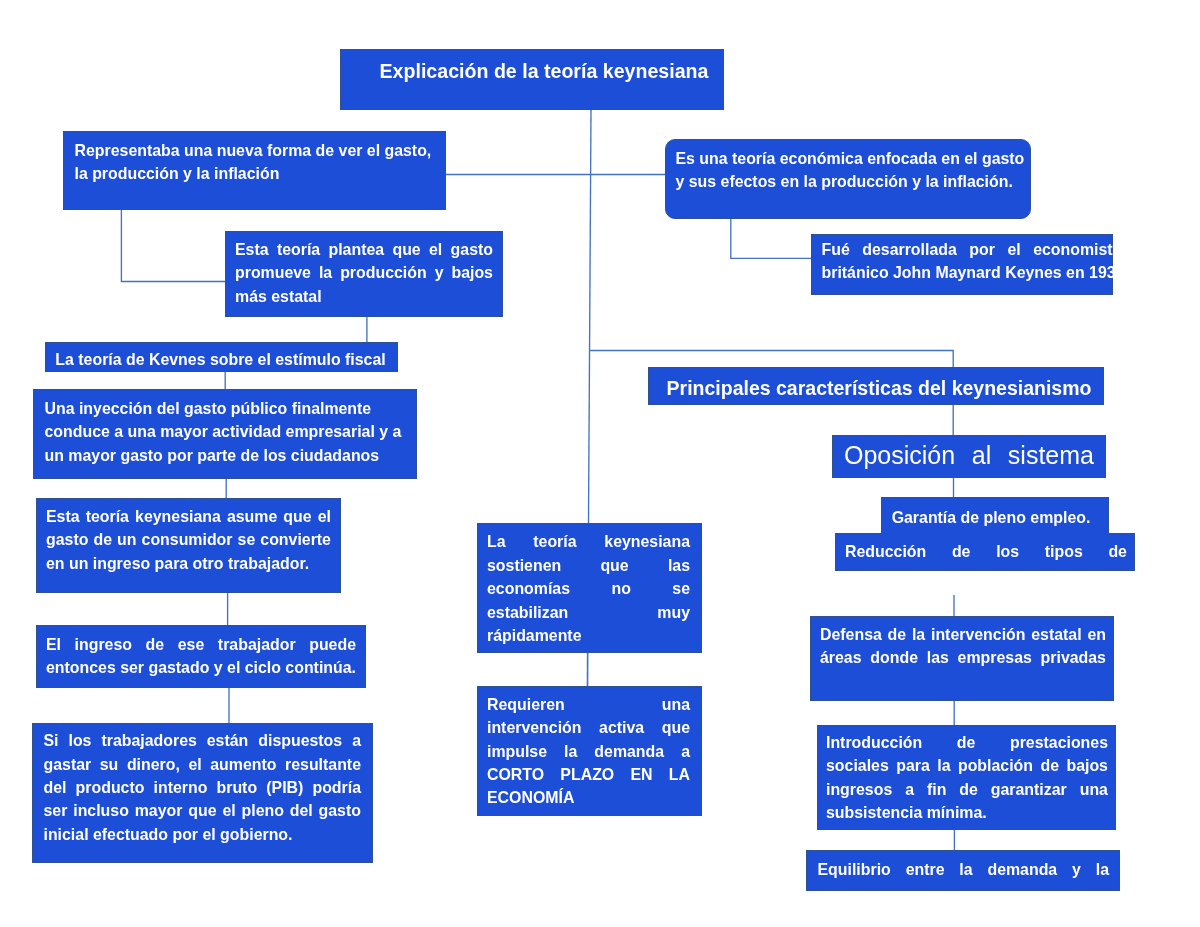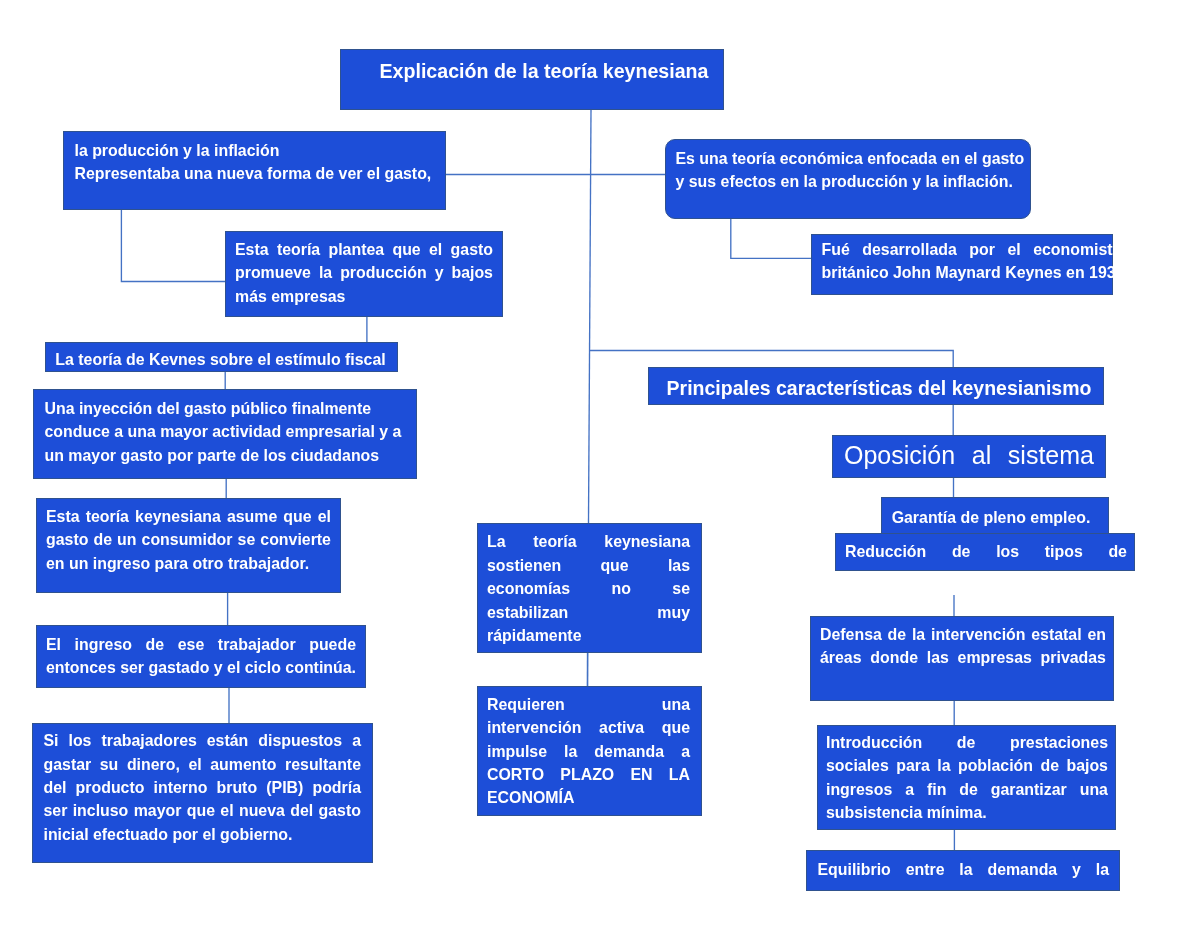--- a/index.html
+++ b/index.html
@@ -46,43 +46,43 @@
 </svg>
 
   <div class="node" style="left:340px;top:49px;width:384px;height:61px;font-size:19.6px;padding-top:10.0px;--pl:38px;--pr:14px;">
       <span class="t">
         <span class="ln c">Explicación de la teoría keynesiana</span>
       </span>
     </div>
 
   <div class="node" style="left:63px;top:131px;width:383px;height:79px;padding-top:6.7px;--pl:10.5px;--pr:11px;">
       <span class="t">
+        <span class="ln">Representaba una nueva forma de ver el gasto,</span>
         <span class="ln">la producción y la inflación</span>
-        <span class="ln">Representaba una nueva forma de ver el gasto,</span>
       </span>
     </div>
 
   <div class="node" style="left:225px;top:231px;width:278px;height:86px;padding-top:5.8px;--pl:9px;--pr:9px;">
       <span class="t">
         <span class="ln j">
           <span>Esta</span>
           <span>teoría</span>
           <span>plantea</span>
           <span>que</span>
           <span>el</span>
           <span>gasto</span>
         </span>
         <span class="ln j">
           <span>promueve</span>
           <span>la</span>
           <span>producción</span>
           <span>y</span>
           <span>bajos</span>
         </span>
-        <span class="ln">más empresas</span>
+        <span class="ln">más estatal</span>
       </span>
     </div>
 
   <div class="node" style="left:45px;top:342px;width:353px;height:30px;padding-top:5.1px;--pl:9px;--pr:11px;">
       <span class="t">
         <span class="ln c">La teoría de Kevnes sobre el estímulo fiscal</span>
       </span>
     </div>
 
   <div class="node" style="left:33px;top:389px;width:384px;height:90px;padding-top:6.8px;--pl:10.5px;--pr:11px;">
@@ -154,21 +154,21 @@
           <span>bruto</span>
           <span>(PIB)</span>
           <span>podría</span>
         </span>
         <span class="ln j">
           <span>ser</span>
           <span>incluso</span>
           <span>mayor</span>
           <span>que</span>
           <span>el</span>
-          <span>nueva</span>
+          <span>pleno</span>
           <span>del</span>
           <span>gasto</span>
         </span>
         <span class="ln">inicial efectuado por el gobierno.</span>
       </span>
     </div>
 
   <div class="node" style="left:665px;top:139px;width:366px;height:80px;padding-top:6.6px;border-radius:10px;--pl:9.5px;--pr:11px;">
       <span class="t">
         <span class="ln">Es una teoría económica enfocada en el gasto</span>

